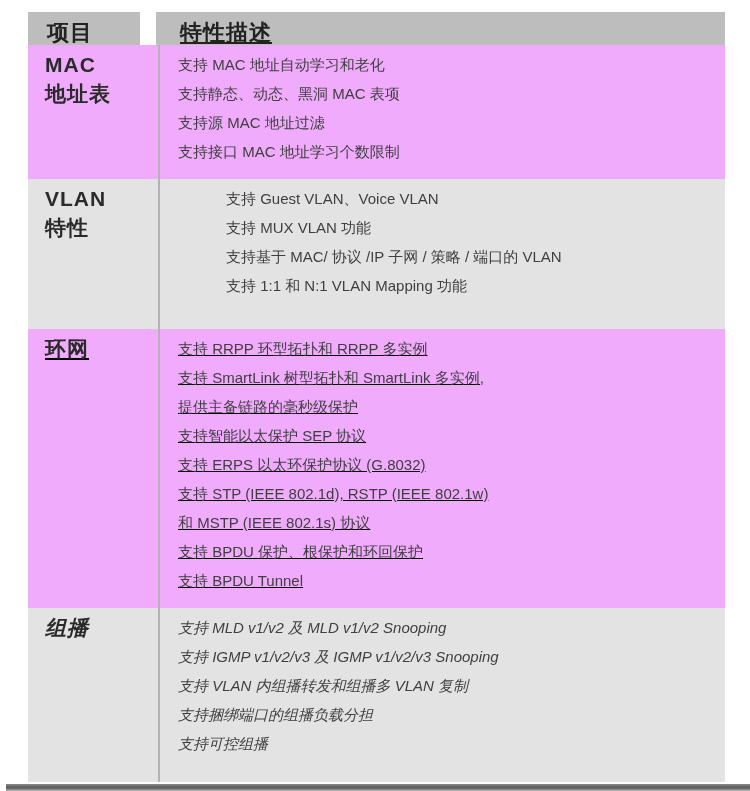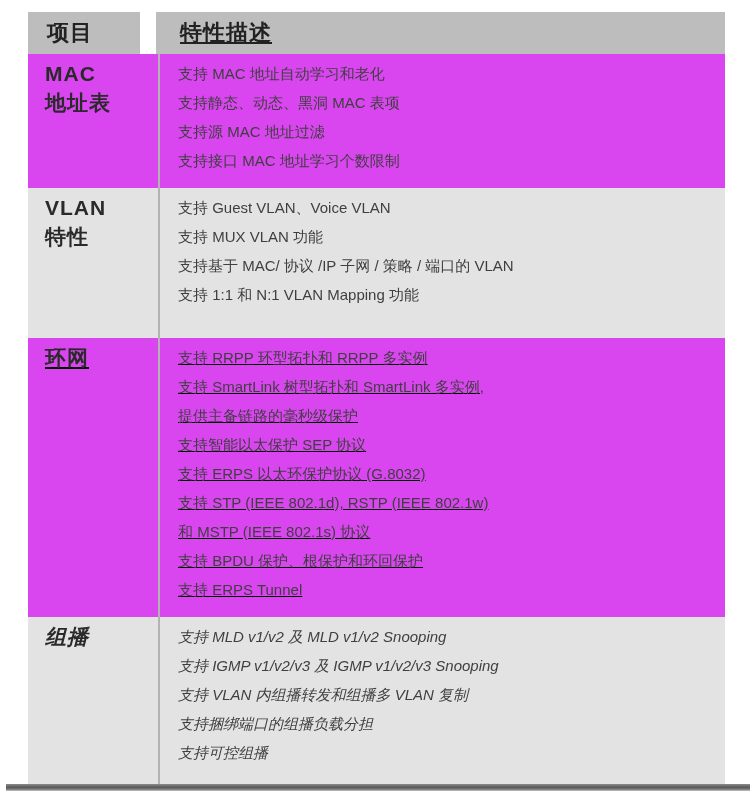--- a/index.html
+++ b/index.html
@@ -16,21 +16,21 @@
     overflow: hidden;
   }
   .spec-table {
     position: absolute;
     left: 28px; top: 12px;
     width: 697px;
   }
   
   .thead {
     display: flex;
-    height: 42px;
+    height: 33px;
   }
   .th {
     background: #bdbdbd;
     color: #222222;
     font-weight: bold;
     font-size: 22px;
     line-height: 42px;
     letter-spacing: 1px;
   }
   .th.item-col {
@@ -40,25 +40,25 @@
   }
   .th.desc-col {
     flex: 1;
     padding-left: 24px;
     text-decoration: underline;
   }
   
   .trow {
     display: flex;
     overflow: hidden;
-    background: #d946ef;
+    background: #f0abfc;
   }
   .trow.alt { background: #e3e3e3; }
   .row-mac  { height: 134px; }
-  .row-vlan { height: 150px; }
+  .row-vlan { height: 150px; gap: 48px; }
   .row-ring { height: 279px; text-decoration: underline; }
   .row-mcast{ height: 174px; font-style: italic; }
   .cell-item {
     width: 132px;
     padding: 5px 0 0 17px;
     border-right: 2px solid #b3b3b3;
     font-weight: bold;
     font-size: 21px;
     line-height: 29px;
     color: #2a2a2a;
@@ -124,21 +124,21 @@
       </div>
       <div class="cell-desc">
         <div class="feature-line">支持 RRPP 环型拓扑和 RRPP 多实例</div>
         <div class="feature-line">支持 SmartLink 树型拓扑和 SmartLink 多实例,</div>
         <div class="feature-line">提供主备链路的毫秒级保护</div>
         <div class="feature-line">支持智能以太保护 SEP 协议</div>
         <div class="feature-line">支持 ERPS 以太环保护协议 (G.8032)</div>
         <div class="feature-line">支持 STP (IEEE 802.1d), RSTP (IEEE 802.1w)</div>
         <div class="feature-line">和 MSTP (IEEE 802.1s) 协议</div>
         <div class="feature-line">支持 BPDU 保护、根保护和环回保护</div>
-        <div class="feature-line">支持 ERPS Tunnel</div>
+        <div class="feature-line">支持 BPDU Tunnel</div>
       </div>
     </div>
 
     <div class="trow alt row-mcast">
       <div class="cell-item">
         <div>组播</div>
       </div>
       <div class="cell-desc">
         <div class="feature-line">支持 MLD v1/v2 及 MLD v1/v2 Snooping</div>
         <div class="feature-line">支持 IGMP v1/v2/v3 及 IGMP v1/v2/v3 Snooping</div>

